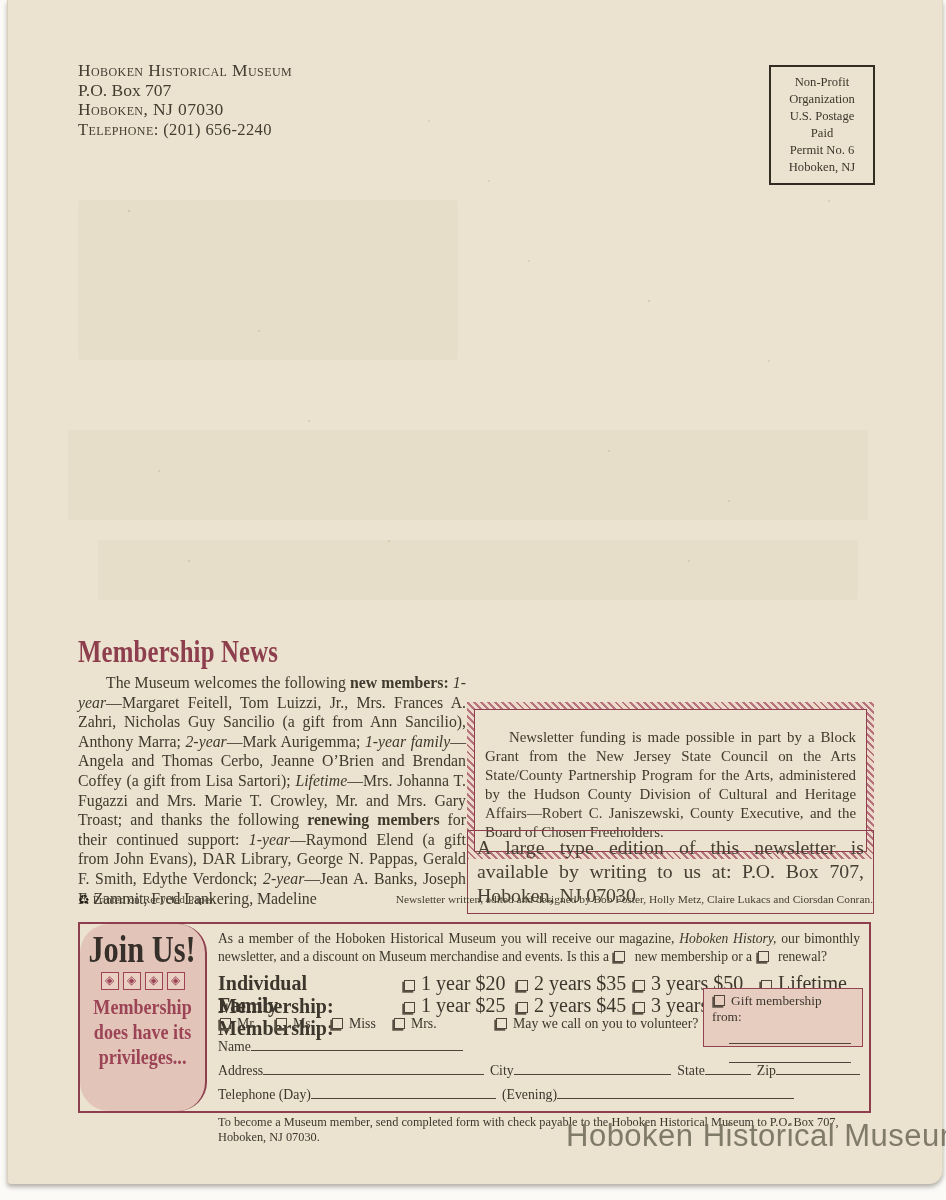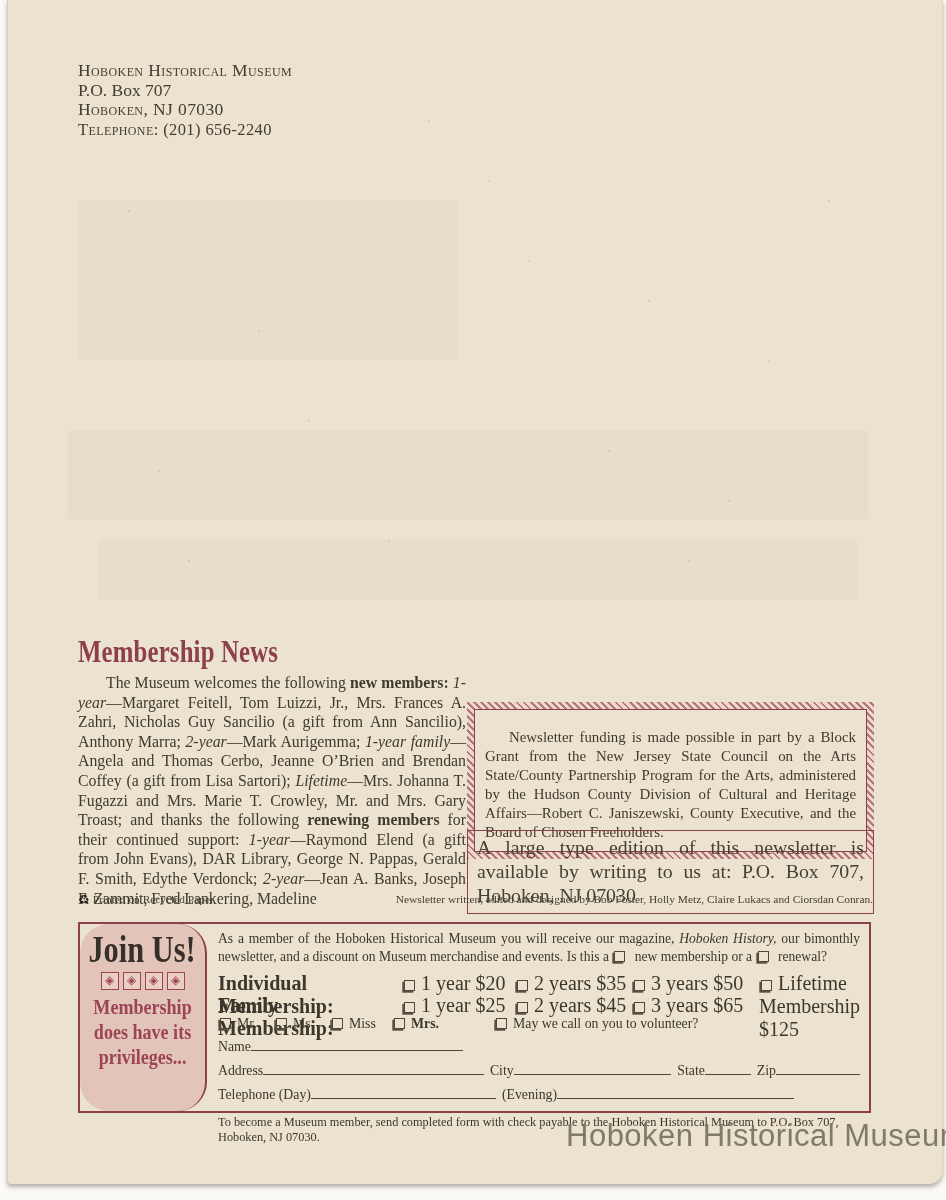--- a/index.html
+++ b/index.html
@@ -64,21 +64,21 @@
         transform:scaleX(.84);transform-origin:center;white-space:nowrap;margin-top:3px;}
 
   .fbody{flex:1;position:relative;padding:6px 10px 3px 11px;font-size:13.7px;color:#3d362c;}
   .f-intro{font-size:13.6px;line-height:18px;margin-bottom:6px;text-align:justify;}
   .f-intro .i{font-style:italic;}
   .f-row{display:flex;align-items:baseline;height:22px;font-size:20px;}
   .f-label{font-weight:bold;width:147px;}
   .w1{width:113px;margin-left:37px;} .w2{width:117px;} .w3{width:127px;}
   .grow{flex:1;}
   .f-titles{display:flex;align-items:baseline;height:23px;font-size:13.8px;}
-  .f-titles .t1{width:56px;} .f-titles .t2{width:56px;} .f-titles .t3{width:62px;} .f-titles .t4{width:62px;font-weight:bold;}
+  .f-titles .t1{width:56px;} .f-titles .t2{width:56px;} .f-titles .t3{width:62px;} .f-titles .t4{width:62px;}
   .vol{margin-left:40px;}
   .f-line-row{display:flex;align-items:baseline;height:24px;font-size:13.8px;}
   .fline{display:inline-block;border-bottom:1.2px solid #4e443a;height:11px;}
   .cb{display:inline-block;width:9px;height:9px;border:1.3px solid #50463b;box-shadow:-1.7px 1.7px 0 0 #5a5044;
       margin:0 6px 0 2px;vertical-align:-1px;}
   .gift{position:absolute;right:7px;top:64px;width:160px;height:59px;box-sizing:border-box;
         background:#e7cdc0;border:1.5px solid #93424f;padding:4px 8px;font-size:13.3px;}
   .gift .fline{width:122px;margin:7px 0 0 17px;}
   .f-note{font-size:12.3px;margin-top:4px;color:#3d362c;}
 
@@ -96,20 +96,27 @@
     <div class="ghost" style="left:90px;top:540px;width:760px;height:60px;"></div>
   </div>
 
   <div class="addr">
     <div class="sc">Hoboken Historical Museum</div>
     <div>P.O. Box 707</div>
     <div class="sc">Hoboken, NJ 07030</div>
     <div class="sc">Telephone: (201) 656-2240</div>
   </div>
 
+  <div class="postage">
+    <div>Non-Profit</div>
+    <div>Organization</div>
+    <div>U.S. Postage Paid</div>
+    <div>Permit No. 6</div>
+    <div>Hoboken, NJ</div>
+  </div>
 
   <div class="news-h">
     <span class="cond">Membership News</span>
   </div>
   <div class="col-text col-left"><span class="p-indent"></span><span><span>The Museum welcomes the following </span><span class="b">new members:</span><span> </span><span class="i">1-year</span><span>—Margaret Feitell, Tom Luizzi, Jr., Mrs. Frances A. Zahri, Nicholas Guy Sancilio (a gift from Ann Sancilio), Anthony Marra; </span><span class="i">2-year</span><span>—Mark Aurigemma; </span><span class="i">1-year family</span><span>—Angela and Thomas Cerbo, Jeanne O’Brien and Brendan Coffey (a gift from Lisa Sartori); </span><span class="i">Lifetime</span><span>—Mrs. Johanna T. Fugazzi and Mrs. Marie T. Crowley, Mr. and Mrs. Gary Troast; and thanks the following </span><span class="b">renewing members</span><span> for their continued support: </span><span class="i">1-year</span><span>—Raymond Elend (a gift from John Evans), DAR Library, George N. Pappas, Gerald F. Smith, Edythe Verdonck; </span><span class="i">2-year</span><span>—Jean A. Banks, Joseph F. Zammit, Fred Lankering, Madeline</span></span></div>
 
   <div class="fund-wrap">
     <div class="fund-in"><span class="p-indent" style="width:24px;"></span><span>Newsletter funding is made possible in part by a Block Grant from the New Jersey State Council on the Arts State/County Partnership Program for the Arts, administered by the Hudson County Division of Cultural and Heritage Affairs—Robert C. Janiszewski, County Executive, and the Board of Chosen Freeholders.</span></div>
   </div>
 
@@ -183,17 +190,22 @@
 
       <div class="f-line-row">
         <span>Telephone (Day)</span>
         <span class="fline" style="width:185px;margin-right:6px;"></span>
         <span>(Evening)</span>
         <span class="fline" style="flex:1;margin-right:66px;"></span>
       </div>
 
       <div class="f-note">To become a Museum member, send completed form with check payable to the Hoboken Historical Museum to P.O. Box 707, Hoboken, NJ 07030.</div>
 
+      <div class="gift">
+        <span class="cb"></span><span>Gift membership from:</span>
+        <span class="fline" style="display:block;"></span>
+        <span class="fline" style="display:block;"></span>
+      </div>
     </div>
   </div>
 
   <div class="watermark">Hoboken Historical Museum</div>
 </div>
 
 </body></html>

